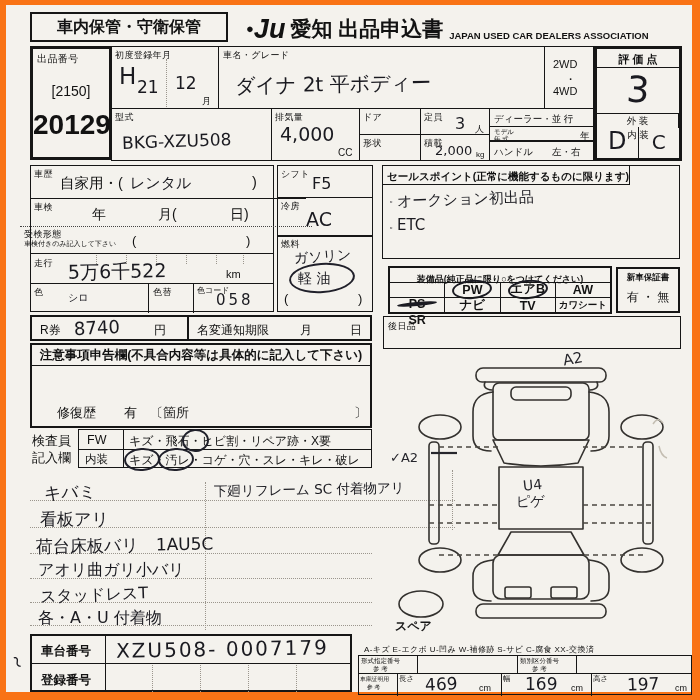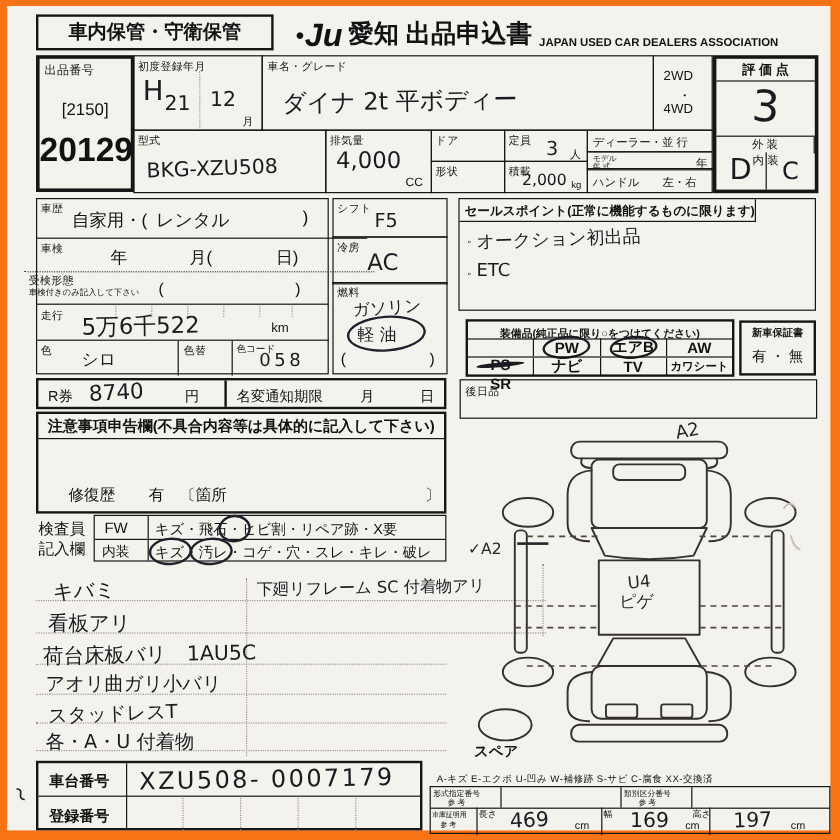--- a/index.html
+++ b/index.html
@@ -143,21 +143,21 @@
     <div class="dotv" style="left:96px;top:1px;height:9px;"></div>
     <div class="dotv" style="left:126px;top:1px;height:9px;"></div>
     <div class="dotv" style="left:156px;top:1px;height:9px;"></div>
     <div class="dotv" style="left:186px;top:1px;height:9px;"></div>
     <div class="dotv" style="left:213px;top:1px;height:9px;"></div>
     <span class="a hw" style="left:38px;top:5px;font-size:19px;transform:rotate(-1deg);">5万6千522</span>
     <span class="a prt" style="left:196px;top:14px;font-size:11px;">km</span>
   </div>
   <div class="a" style="left:30px;top:283px;width:244px;height:29px;border-top:1.5px solid #161616;">
     <span class="a lbl" style="left:4px;top:2px;">色</span>
-    <span class="a hw" style="left:38px;top:7px;font-size:14px;">シロ</span>
+    <span class="a hw" style="left:38px;top:7px;font-size:10px;">シロ</span>
     <div class="a" style="left:118px;top:0;bottom:0;border-left:1.5px solid #161616;"></div>
     <span class="a lbl" style="left:123px;top:2px;">色替</span>
     <div class="a" style="left:163px;top:0;bottom:0;border-left:1.5px solid #161616;"></div>
     <span class="a" style="left:167px;top:1px;font-size:8px;">色コード</span>
     <span class="a hw" style="left:186px;top:7px;font-size:15px;letter-spacing:3px;">058</span>
   </div>
 
   <div class="cell" style="left:277px;top:165px;width:96px;height:33px;">
     <span class="a lbl" style="left:3px;top:2px;">シフト</span>
     <span class="a hw" style="left:34px;top:8px;font-size:16px;">F5</span>
@@ -353,19 +353,19 @@
     <div class="a" style="left:38px;top:17px;width:104px;height:23px;border-right:1.5px solid #161616;">
       <span class="a" style="left:2px;top:1px;font-size:7.5px;">長さ</span>
       <span class="a hw" style="left:28px;top:1px;font-size:17px;transform:rotate(-3deg);">469</span>
       <span class="a" style="left:82px;top:10px;font-size:9px;">cm</span>
     </div>
     <div class="a" style="left:142px;top:17px;width:90px;height:23px;border-right:1.5px solid #161616;">
       <span class="a" style="left:2px;top:1px;font-size:7.5px;">幅</span>
       <span class="a hw" style="left:24px;top:1px;font-size:17px;">169</span>
       <span class="a" style="left:70px;top:10px;font-size:9px;">cm</span>
     </div>
-    <div class="a" style="left:216px;top:17px;width:102px;height:23px;">
+    <div class="a" style="left:232px;top:17px;width:102px;height:23px;">
       <span class="a" style="left:2px;top:1px;font-size:7.5px;">高さ</span>
       <span class="a hw" style="left:36px;top:1px;font-size:17px;transform:rotate(-2deg);">197</span>
       <span class="a" style="left:84px;top:10px;font-size:9px;">cm</span>
     </div>
   </div>
 </div>
 
 </body></html>

